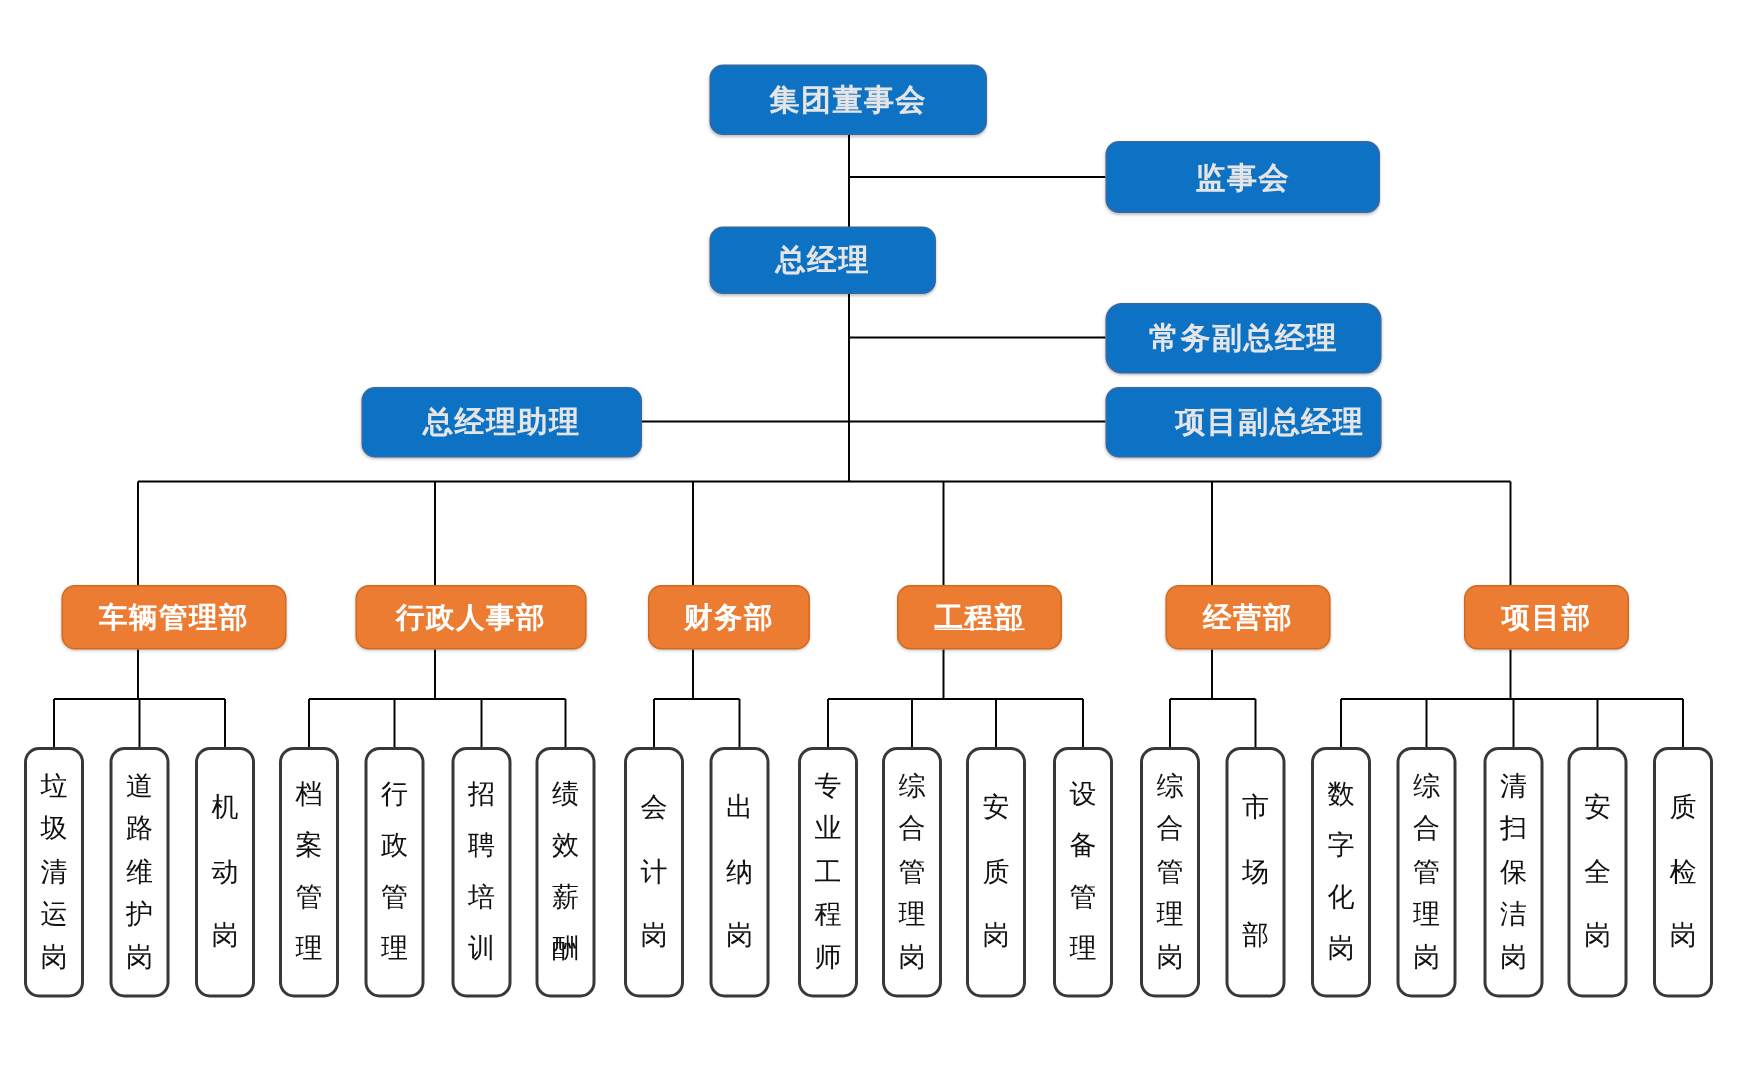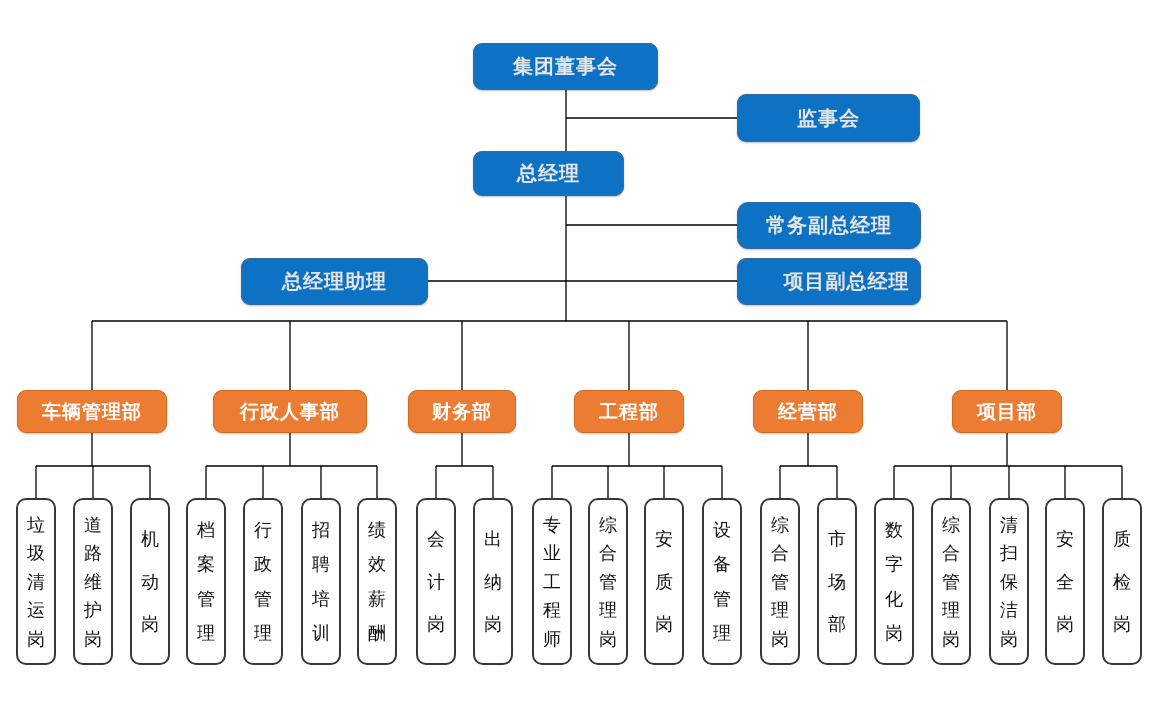--- a/index.html
+++ b/index.html
@@ -51,20 +51,21 @@
     background: #ec7c31;
     border: 1.5px solid #cf6a1e;
     border-radius: 9px;
     color: #ffffff;
     font-size: 19px;
     font-weight: bold;
     letter-spacing: 1px;
     height: 43px;
     top: 390px;
     box-shadow: 0 1px 2px rgba(0,0,0,0.2);
+    margin-left: 24px;
   }
 
   
   .pos {
     position: absolute;
     top: 498px;
     width: 40px;
     height: 167px;
     background: #ffffff;
     border: 2px solid #383838;
@@ -149,21 +150,21 @@
 
   <div class="node exec" style="left:737px; top:202px; width:184px; height:47px;border-radius:11px;">常务副总经理</div>
 
   <div class="node exec" style="left:241px; top:258px; width:187px; height:47px;">总经理助理</div>
 
   <div class="node exec" style="left:737px; top:258px; width:184px; height:47px;padding-left:35px;">项目副总经理</div>
 
   <div class="node dept" style="left:17px; width:150px;">车辆管理部</div>
   <div class="node dept" style="left:213px; width:154px;">行政人事部</div>
   <div class="node dept" style="left:408px; width:108px;">财务部</div>
-  <div class="node dept" style="left:574px; width:110px;">工程部</div>
+  <div class="node dept" style="left:574px; width:110px;text-decoration:underline;">工程部</div>
   <div class="node dept" style="left:753px; width:110px;">经营部</div>
   <div class="node dept" style="left:952px; width:110px;">项目部</div>
 
   <div class="pos" style="left:16px;">
       <span>垃</span>
       <span>圾</span>
       <span>清</span>
       <span>运</span>
       <span>岗</span>
     </div>

